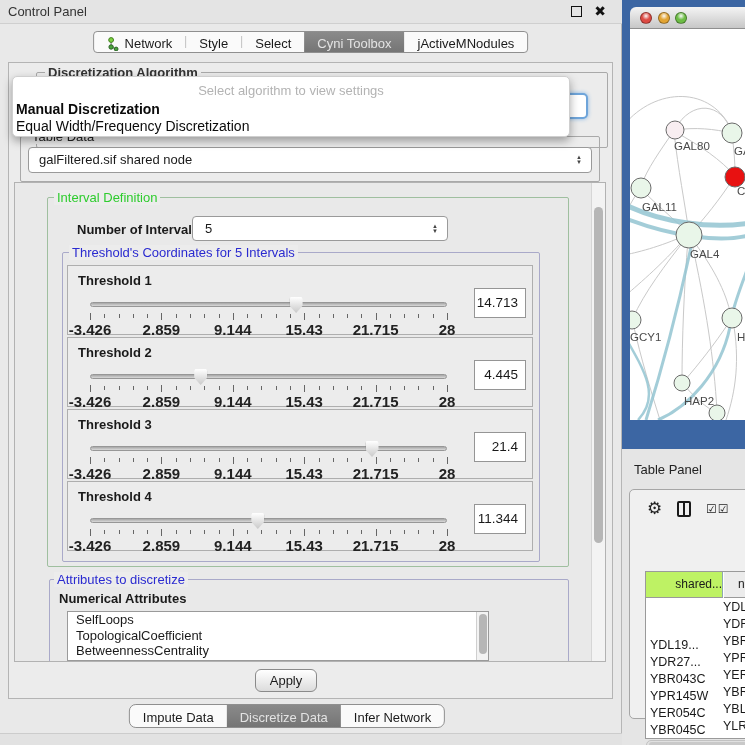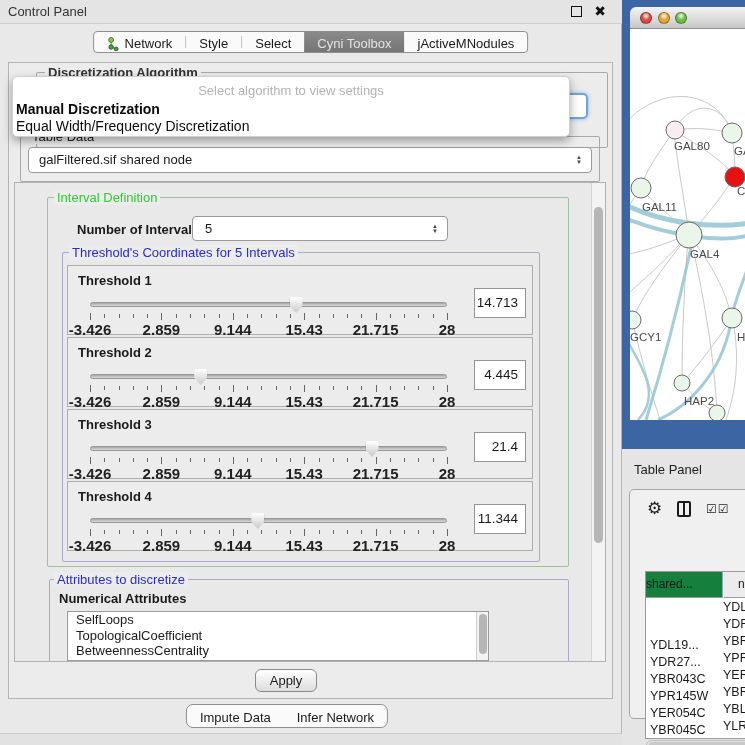--- a/index.html
+++ b/index.html
@@ -97,22 +97,22 @@
     background:#f0f0f0; border:1px solid #a6a6a6; border-radius:5px; }
   .gear-ic { position:absolute; left:17px; top:8px; font-size:17px; color:#222; }
   .cols-ic { position:absolute; left:47px; top:11px; width:14px; height:16px;
     border:2px solid #1a1a1a; border-radius:2px; }
   .cols-ic::after { content:""; position:absolute; left:4px; top:0; width:2px; height:12px; background:#1a1a1a; }
   .checks-ic { position:absolute; left:76px; top:12px; font-size:12px; letter-spacing:1px; color:#222; }
 
   .tp-table { position:absolute; left:15px; top:81px; width:110px; height:168px;
     border:1px solid #9a9a9a; background:#fff; overflow:hidden; }
   .tp-head { position:absolute; left:0; top:0; height:26px; font-size:12px; line-height:25px; }
-  .tp-head.c1 { width:77px; background:#15803d; border-right:1px solid #8fa8b2;
-    border-bottom:1px solid #9a9a9a; text-align:left; }
+  .tp-head.c1 { width:77px; background:#bef264; border-right:1px solid #8fa8b2;
+    border-bottom:1px solid #9a9a9a; text-align:right; }
   .tp-head.c2 { left:78px; width:60px; background:#ececec; border-bottom:1px solid #9a9a9a; padding-left:14px; }
   .tp-rows { position:absolute; left:0; top:27px; width:110px; height:141px; overflow:hidden; }
   .tp-row { height:17px; line-height:17px; font-size:12.5px; white-space:nowrap; }
   .tp-cell1 { display:inline-block; width:73px; padding-left:4px; overflow:hidden; vertical-align:top;margin-top:38px;}
   .tp-cell2 { display:inline-block; padding-left:4px; vertical-align:top;}
   .hscroll { position:absolute; left:16px; top:250px; width:106px; height:10px;
     background:#e0e0e0; border:1px solid #c2c2c2; border-radius:5px; }
   .hthumb { position:absolute; left:2px; top:1px; width:98px; height:6px; background:#c9c9c9; border-radius:3px; }
 </style>
 </head>
@@ -363,20 +363,23 @@
     <div class="vscroll" style="right:0; top:0; width:14px; height:478px;">
       <div class="vthumb" style="left:2px; top:24px; width:9px; height:336px;"></div>
     </div>
   </div>
 
   <div class="apply-btn">Apply</div>
 
   <div class="bottom-tabbar">
     <div class="tab">
         <span>Impute Data</span>
+      </div>
+    <div class="tab sel">
+        <span>Discretize Data</span>
       </div>
     <div class="tab">
         <span>Infer Network</span>
       </div>
   </div>
 
   <div class="bottom-strip"></div>
 </div>
 
 <div class="net-window">

